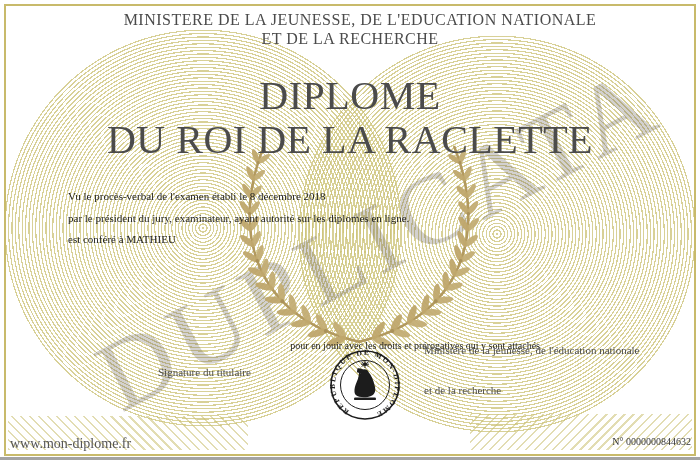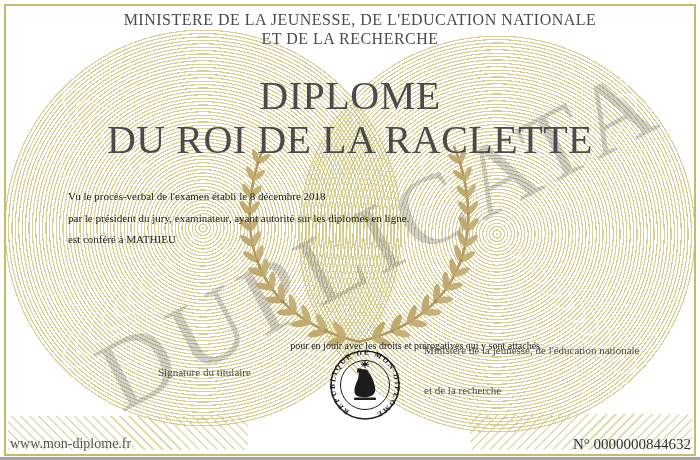--- a/index.html
+++ b/index.html
@@ -44,21 +44,21 @@
   .ttl{left:0;width:100%;text-align:center;font-size:40px;color:#4b4b4b;letter-spacing:0.5px;line-height:1;}
   .ttl1{top:76px;}
   .ttl2{top:120px;}
   .bodyblock{left:68px;top:186px;width:565px;font-size:11px;line-height:21.5px;}
   .clause{left:68px;top:308px;width:472px;text-align:right;font-size:10px;margin-top:32px;}
   .small{font-size:11px;color:#4a4a4a;}
   .sig{left:158px;top:366px;}
   .min1{left:424px;top:344px;text-align:center;}
   .min2{left:424px;top:384px;}
   .site{left:10px;top:436px;font-size:14px;color:#555;}
-  .serial{right:9px;top:436px;font-size:15px;color:#333;}
+  .serial{right:9px;top:436px;font-size:10px;color:#333;}
   
   .wreath{position:absolute;left:228px;top:134px;z-index:3;}
   .seal{position:absolute;left:327px;top:347px;z-index:5;}
 </style>
 </head>
 <body>
 
 <div class="page">
 
   <div class="rosette left"></div>

